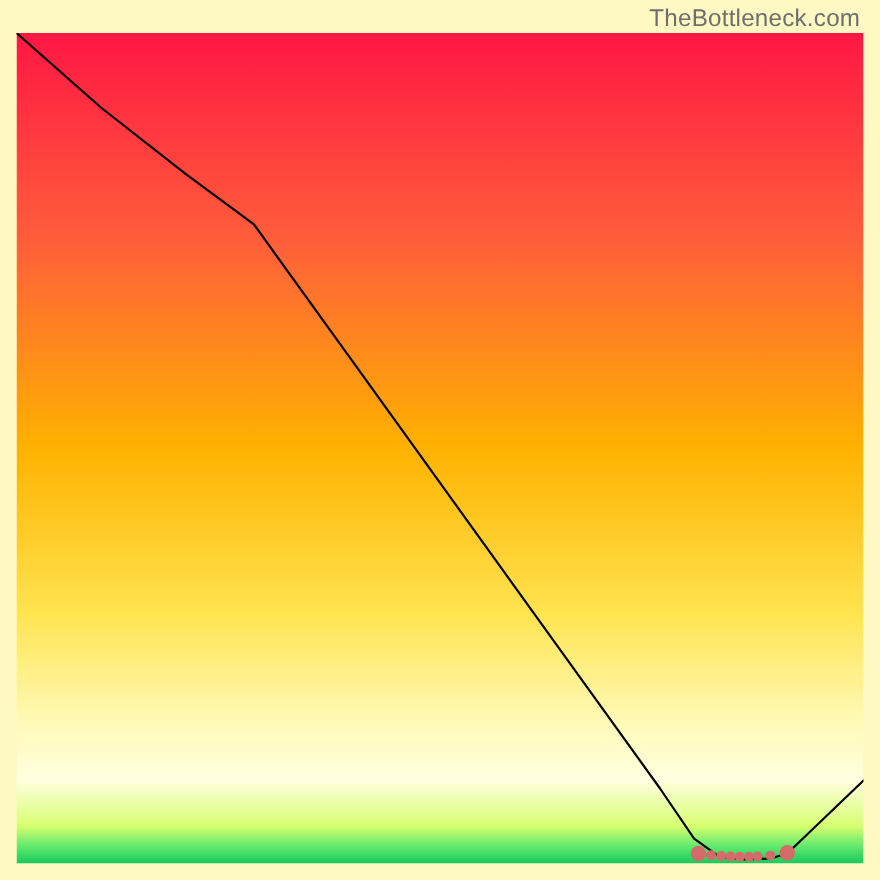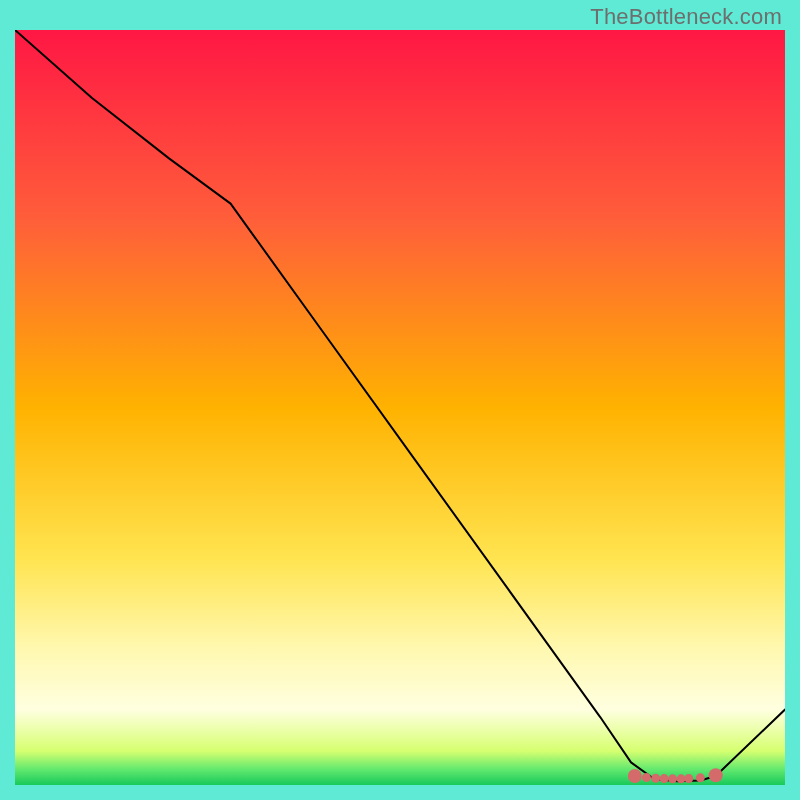--- a/index.html
+++ b/index.html
@@ -8,21 +8,21 @@
     width: 800px;
     height: 800px;
     background: #000;
     overflow: hidden;
     font-family: Arial, Helvetica, sans-serif;
   }
   .frame {
     position: absolute;
     left: 0; top: 0;
     width: 800px; height: 800px;
-    background: #5eead4;
+    background: #fef9c3;
   }
   .attribution {
     position: absolute;
     top: 4px;
     right: 18px;
     color: #6e6e6e;
     font-size: 22px;
     letter-spacing: 0.2px;
     font-weight: 500;
   }

